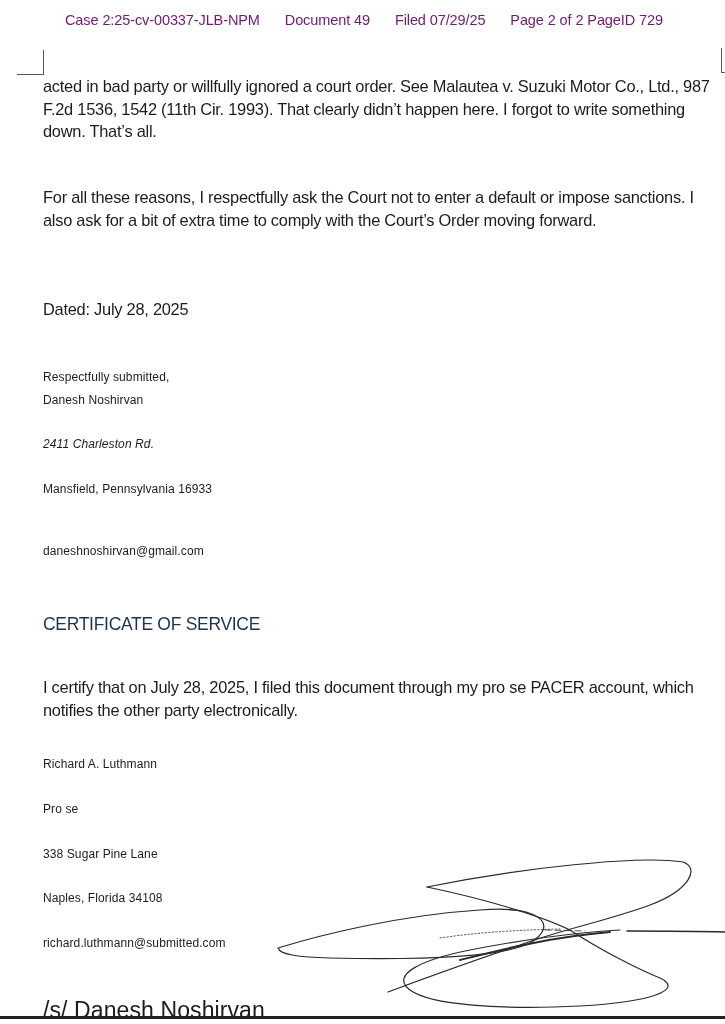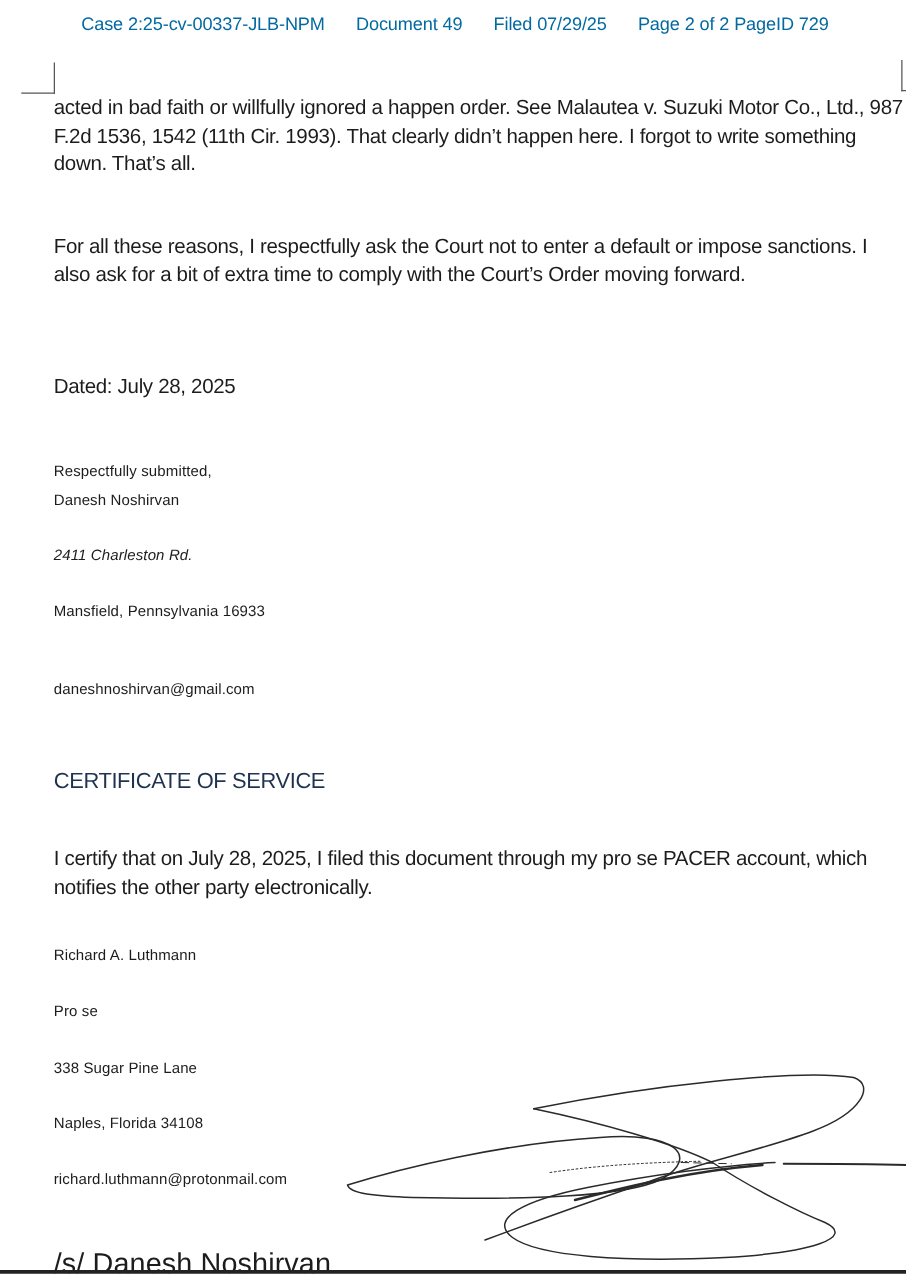--- a/index.html
+++ b/index.html
@@ -3,21 +3,21 @@
   <meta charset="utf-8">
   <style>
     html, body { margin: 0; padding: 0; background: #ffffff; }
     body {
       width: 725px; height: 1024px; position: relative; overflow: hidden;
       font-family: "Liberation Sans", "DejaVu Sans", sans-serif;
       color: #1c1c1c;
     }
     .header {
       position: absolute; top: 12px; left: 65px; right: 0;
-      font-size: 14.5px; color: #0369a1; white-space: nowrap;
+      font-size: 14.5px; color: #701a75; white-space: nowrap;
       letter-spacing: -0.1px;
     }
     .header span { margin-right: 21px; }
     .corner-left {
       position: absolute; left: 17px; top: 50px; width: 26px; height: 24px;
       border-right: 1.5px solid #555; border-bottom: 1.5px solid #555;
     }
     .corner-right {
       position: absolute; left: 721px; top: 48px; width: 6px; height: 24px;
       border-left: 1.5px solid #555; border-bottom: 1.5px solid #555;
@@ -56,41 +56,41 @@
   <span>Case 2:25-cv-00337-JLB-NPM</span>
   <span>Document 49</span>
   <span>Filed 07/29/25</span>
   <span>Page 2 of 2 PageID 729</span>
 </div>
 
 <div class="corner-left"></div>
 <div class="corner-right"></div>
 
 <div class="body-text p1">
-  <span>acted in bad faith or willfully ignored a happen order. </span><span class="em">See Malautea v. Suzuki Motor Co., Ltd.</span><span>, 987 F.2d 1536, 1542 (11th Cir. 1993). That clearly didn’t happen here. I forgot to write something down. That’s all.</span>
+  <span>acted in bad party or willfully ignored a court order. </span><span class="em">See Malautea v. Suzuki Motor Co., Ltd.</span><span>, 987 F.2d 1536, 1542 (11th Cir. 1993). That clearly didn’t happen here. I forgot to write something down. That’s all.</span>
 </div>
 
 <div class="body-text p2">For all these reasons, I respectfully ask the Court not to enter a default or impose sanctions. I also ask for a bit of extra time to comply with the Court’s Order moving forward.</div>
 
 <div class="body-text dated">Dated: July 28, 2025</div>
 
 <div class="block" style="top:366px;">Respectfully submitted,</div>
 <div class="block" style="top:389px;">Danesh Noshirvan</div>
 <div class="block" style="top:433px;font-style:italic;">2411 Charleston Rd.</div>
 <div class="block" style="top:478px;text-align:right;">Mansfield, Pennsylvania 16933</div>
 <div class="block" style="top:540px;">daneshnoshirvan@gmail.com</div>
 
 <div class="cert-head">CERTIFICATE OF SERVICE</div>
 <div class="body-text cert-body">I certify that on July 28, 2025, I filed this document through my pro se PACER account, which notifies the other party electronically.</div>
 
 <div class="block" style="top:753px;">Richard A. Luthmann</div>
 <div class="block" style="top:798px;">Pro se</div>
 <div class="block" style="top:843px;">338 Sugar Pine Lane</div>
 <div class="block" style="top:887px;text-align:right;">Naples, Florida 34108</div>
-<div class="block" style="top:932px;">richard.luthmann@protonmail.com</div>
+<div class="block" style="top:932px;">richard.luthmann@submitted.com</div>
 
 <div class="block" style="top:999px; font-size:23px;">/s/ Danesh Noshirvan</div>
 <div class="sig-line"></div>
 
 <svg class="signature" viewBox="0 0 725 1024" xmlns="http://www.w3.org/2000/svg">
   <g fill="none" stroke="#2a2a2a" stroke-width="1.2" stroke-linecap="round">
     <path d="M427 887 C 520 868, 640 855, 683 862 C 700 868, 690 890, 650 905 C 610 920, 560 930, 520 945 C 470 962, 420 980, 388 992"></path>
     <path d="M427 887 C 480 898, 540 915, 570 930 C 600 950, 640 970, 660 978 C 685 990, 650 1002, 580 1006 C 500 1010, 430 1005, 410 990 C 390 975, 420 960, 470 950 C 520 940, 580 932, 620 930"></path>
     <path d="M278 948 C 320 935, 400 915, 480 910 C 540 905, 560 925, 530 943 C 500 958, 420 960, 330 958 C 300 957, 280 955, 278 948"></path>
     <path d="M460 960 C 500 950, 550 937, 610 932" stroke-width="2"></path>

